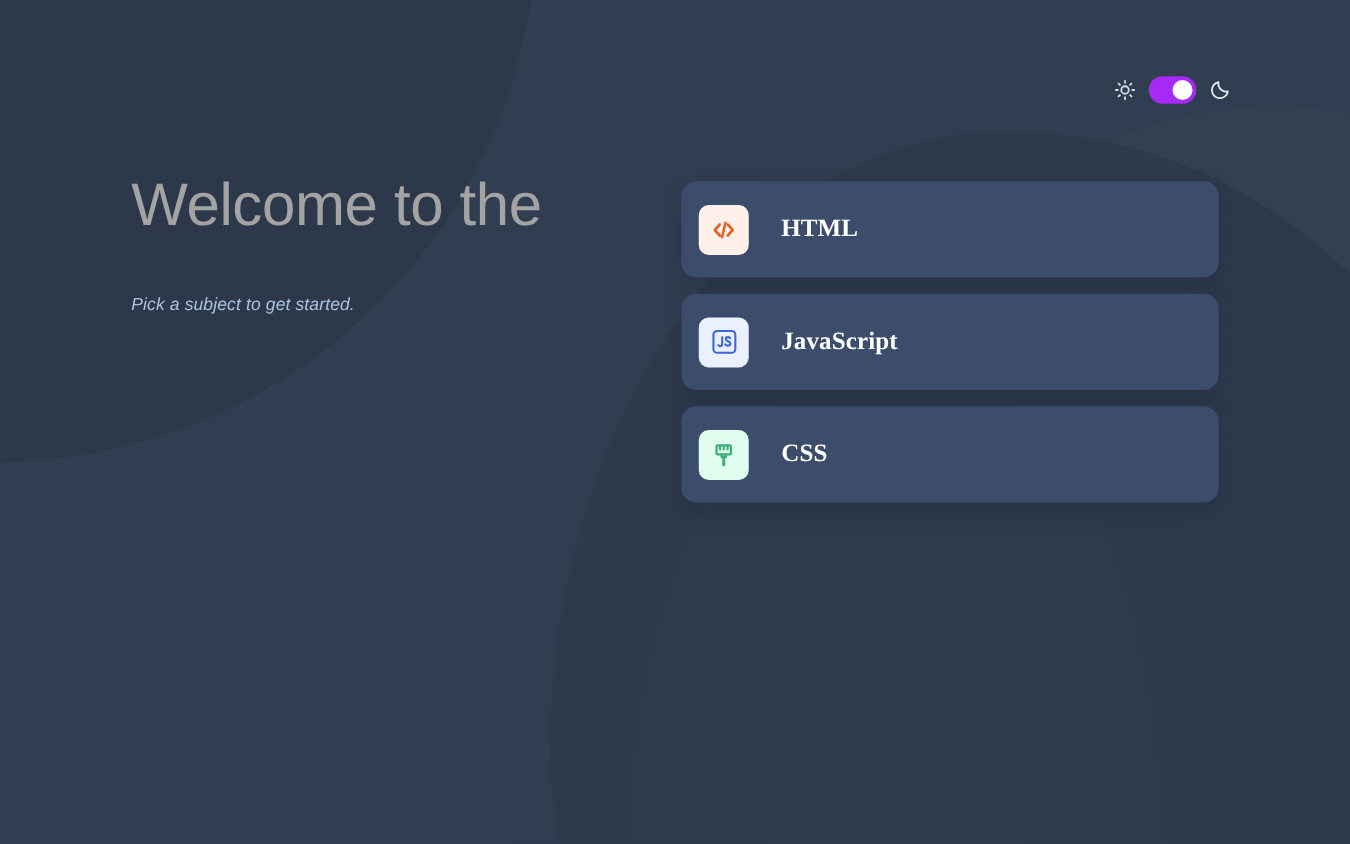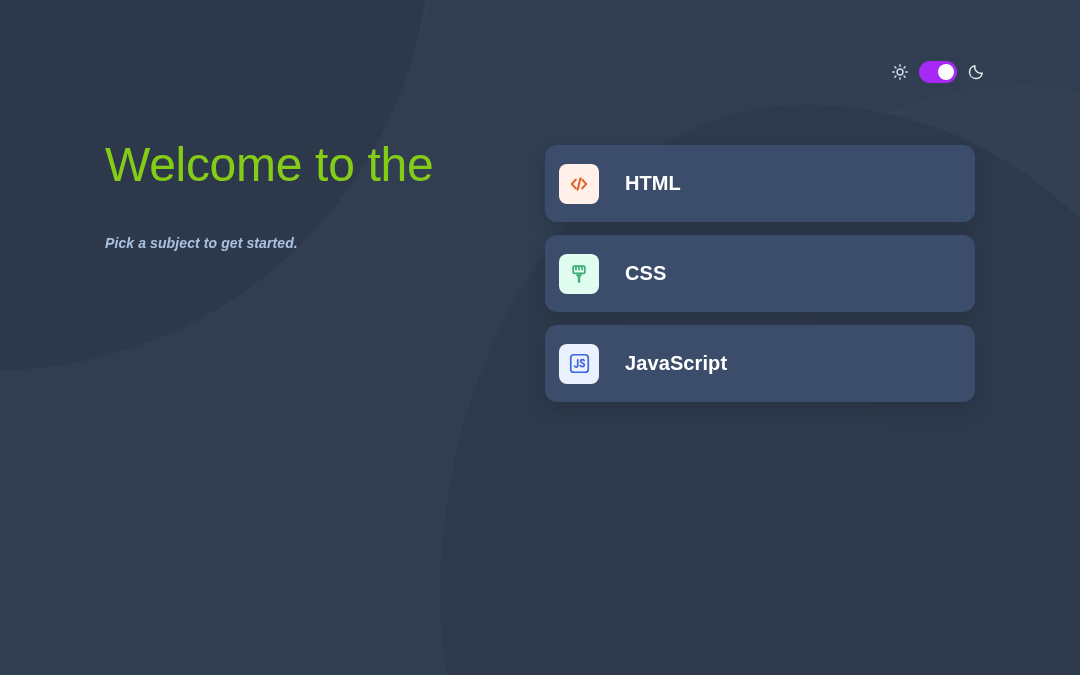--- a/index.html
+++ b/index.html
@@ -124,50 +124,50 @@
   .intro {
     position: absolute;
     left: 105px;
     top: 141px;
     width: 420px;
   }
   .title-line1 {
     font-size: 48px;
     font-weight: 300;
     line-height: 1.0;
-    color: #84cc16;
+    color: #a3a3a3;
     letter-spacing: -0.3px;
     white-space: nowrap;
   }
   .title-line2 {
     font-size: 48px;
     font-weight: 700;
     line-height: 1.0;
     color: #FFFFFF;
     letter-spacing: -0.3px;
     margin-top: 12px;
     white-space: nowrap;
   }
   .subtitle {
     margin-top: 46px;
     font-size: 14px;
     font-style: italic;
     color: #ABC1E1;
     letter-spacing: 0.1px;
-    font-weight: bold;
   }
 
   .subjects {
     position: absolute;
     left: 545px;
     top: 145px;
     width: 430px;
     display: flex;
     flex-direction: column;
     gap: 13px;
+    font-family: Liberation Serif, serif;
   }
   .subject-card {
     display: flex;
     align-items: center;
     height: 77px;
     background: #3B4D6B;
     border-radius: 12px;
     padding: 0 14px;
     cursor: pointer;
     box-shadow: 0 8px 18px rgba(20,28,42,0.22);
@@ -232,40 +232,40 @@
 
     <div class="subject-card">
       <span class="subject-icon" style="background:#FFF1E9">
         <svg width="24" height="24" viewBox="0 0 24 24" fill="none" stroke="#E2632A" stroke-width="2.1" stroke-linecap="round" stroke-linejoin="round">
           <path d="M8.8 7.6 4.8 12l4 4.4"></path>
           <path d="M15.2 7.6 19.2 12l-4 4.4"></path>
           <path d="M13.4 6.2 10.6 17.8"></path>
         </svg>
       </span>
       <span class="subject-label">HTML</span>
+    </div>
+
+    <div class="subject-card">
+      <span class="subject-icon" style="background:#EBF0FF">
+        <svg width="25" height="25" viewBox="0 0 24 24" fill="none" stroke="#3B66E0" stroke-width="1.6" stroke-linecap="round" stroke-linejoin="round">
+          <rect x="3.6" y="3.6" width="16.8" height="16.8" rx="3"></rect>
+          <path d="M10.3 8.4v5.3c0 1.1-.6 1.7-1.5 1.7-.7 0-1.2-.35-1.5-.95"></path>
+          <path d="M16.5 9.2c-.35-.55-.95-.85-1.7-.85-1.05 0-1.75.6-1.75 1.5 0 .85.55 1.25 1.6 1.6 1.2.4 1.95.85 1.95 1.85 0 1-.8 1.65-1.95 1.65-.9 0-1.6-.35-2-1"></path>
+        </svg>
+      </span>
+      <span class="subject-label">JavaScript</span>
     </div>
 
     <div class="subject-card">
       <span class="subject-icon" style="background:#E0FDEF">
         <svg width="24" height="24" viewBox="0 0 24 24" fill="none" stroke="#3FAF78" stroke-width="1.8" stroke-linecap="round" stroke-linejoin="round">
           <rect x="6.2" y="4.2" width="11.6" height="7.2" rx="1.1"></rect>
           <path d="M9 4.4v3.1M12 4.4v3.1M15 4.4v3.1"></path>
           <path d="M10.3 11.4v2.2h3.4v-2.2"></path>
           <path d="M12 13.6v6.2" stroke-width="2.4"></path>
         </svg>
       </span>
       <span class="subject-label">CSS</span>
     </div>
 
-    <div class="subject-card">
-      <span class="subject-icon" style="background:#EBF0FF">
-        <svg width="25" height="25" viewBox="0 0 24 24" fill="none" stroke="#3B66E0" stroke-width="1.6" stroke-linecap="round" stroke-linejoin="round">
-          <rect x="3.6" y="3.6" width="16.8" height="16.8" rx="3"></rect>
-          <path d="M10.3 8.4v5.3c0 1.1-.6 1.7-1.5 1.7-.7 0-1.2-.35-1.5-.95"></path>
-          <path d="M16.5 9.2c-.35-.55-.95-.85-1.7-.85-1.05 0-1.75.6-1.75 1.5 0 .85.55 1.25 1.6 1.6 1.2.4 1.95.85 1.95 1.85 0 1-.8 1.65-1.95 1.65-.9 0-1.6-.35-2-1"></path>
-        </svg>
-      </span>
-      <span class="subject-label">JavaScript</span>
-    </div>
-
 
   </div>
 </div>
 
 </body></html>

